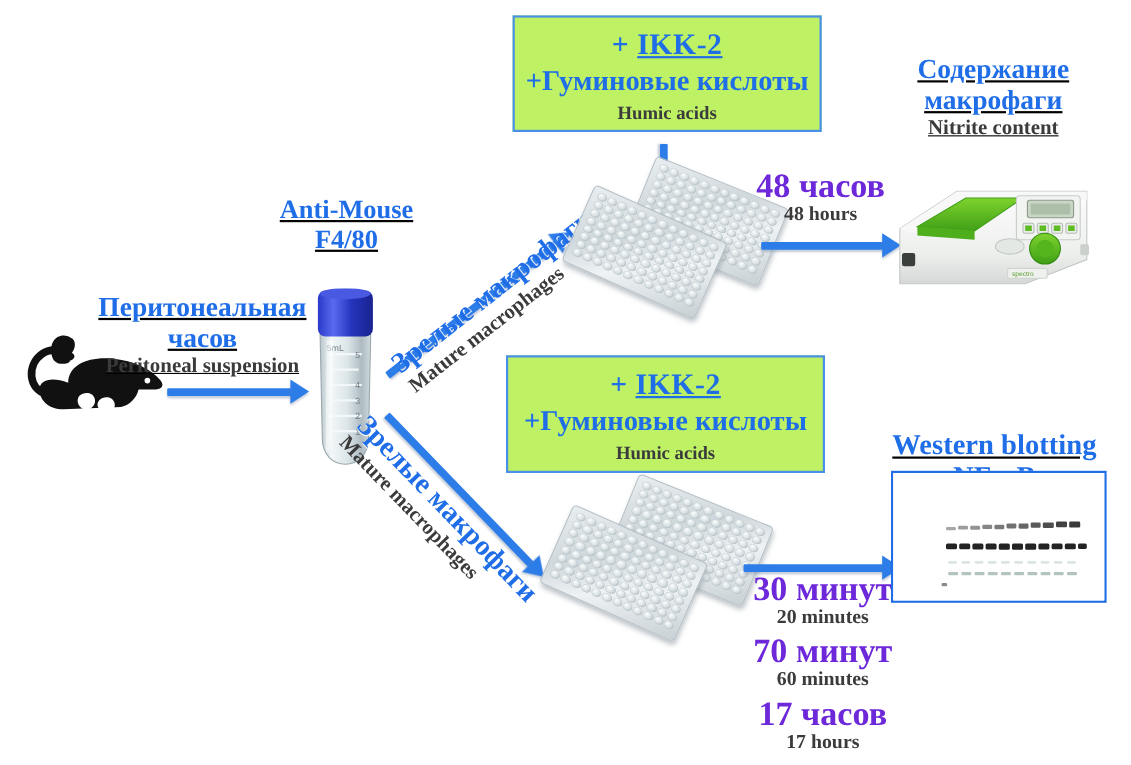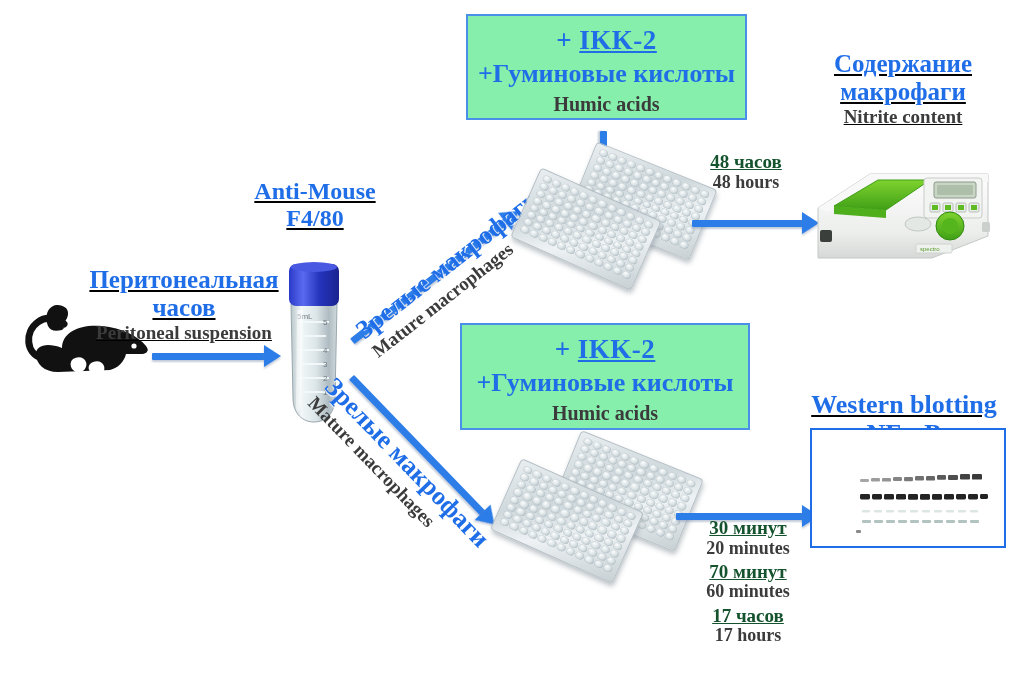--- a/index.html
+++ b/index.html
@@ -4,25 +4,25 @@
 <style>
   html,body{margin:0;padding:0;background:#ffffff;}
   body{width:1028px;height:695px;position:relative;overflow:hidden;
        font-family:"Liberation Serif",serif;}
   .stage{position:absolute;left:0;top:0;width:1028px;height:695px;}
 
   .ru{color:#1f6ee8;font-weight:bold;}
   .en{color:#3b3b3b;font-weight:bold;}
 
   
-  .tbox{position:absolute;border:2px solid #4a90e8;background:#86efac;
+  .tbox{position:absolute;border:2px solid #4a90e8;background:#bef264;
         box-sizing:border-box;text-align:center;}
   .tbox .l1{font-size:27px;letter-spacing:.5px;margin-top:9px;}
   .tbox .l2{font-size:26px;margin-top:3px;}
-  .tbox .l3{font-size:20px;margin-top:4px;}
+  .tbox .l3{font-size:17px;margin-top:4px;}
   .ikk{text-decoration:underline;}
 
   
   .lbl{position:absolute;text-align:center;line-height:1.12;text-decoration:underline;}
   .lbl .r{display:block;color:#1f6ee8;font-weight:bold;}
   .lbl .e{display:block;color:#3b3b3b;font-weight:bold;}
 
   
   .arrow{position:absolute;transform-origin:0 50%;}
   .arrow .shaft{position:absolute;left:0;top:50%;height:7px;margin-top:-3.5px;
@@ -61,21 +61,21 @@
            box-shadow:inset 0 0 1px #9fadb3;}
 
   
   .spec{position:absolute;}
 
   
   .blotbox{position:absolute;border:2px solid #1f6ee8;background:#fff;box-sizing:border-box;}
   .blot{position:absolute;}
 
   .timegrp{position:absolute;text-align:center;line-height:1.08;}
-  .timegrp .r{display:block;color:#14532d;font-weight:bold;font-size:19px;text-decoration:underline;}
+  .timegrp .r{display:block;color:#6d28d9;font-weight:bold;font-size:31px;}
   .timegrp .e{display:block;color:#3b3b3b;font-weight:bold;font-size:18px;margin-bottom:4px;}
 </style>
 </head>
 <body>
 
 <div class="stage">
 
   <div class="mouse" style="left:18px;top:296px;width:132px;height:92px;">
     <svg viewBox="0 0 132 92" width="132" height="92">
       <path fill="#111111" d="M30,30 C24,12 38,4 48,12 C52,16 50,24 44,28

